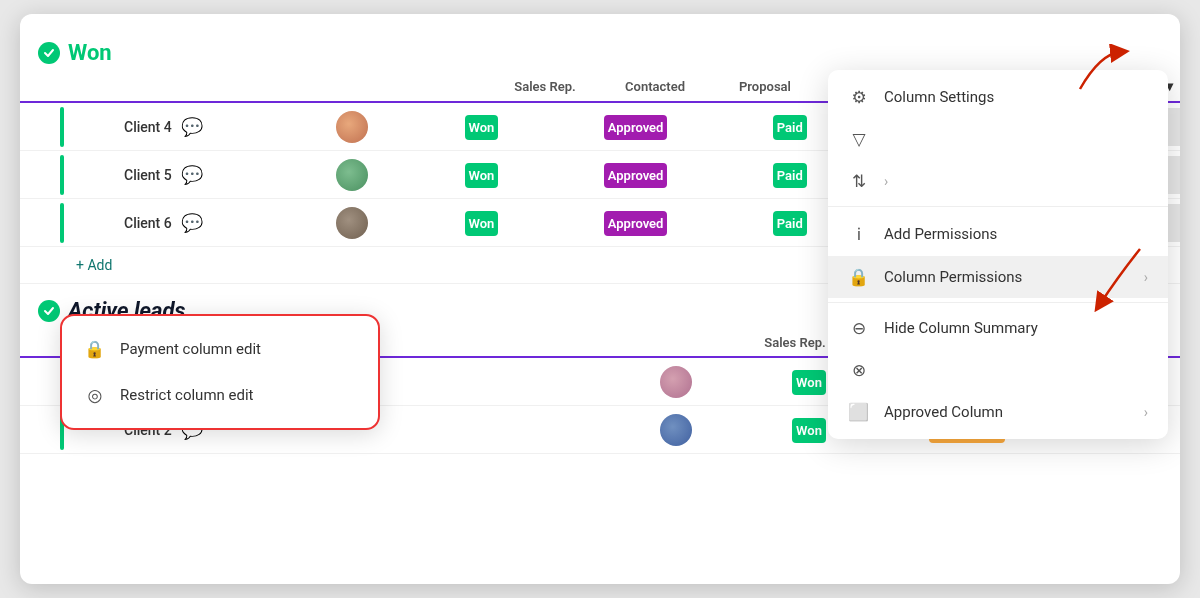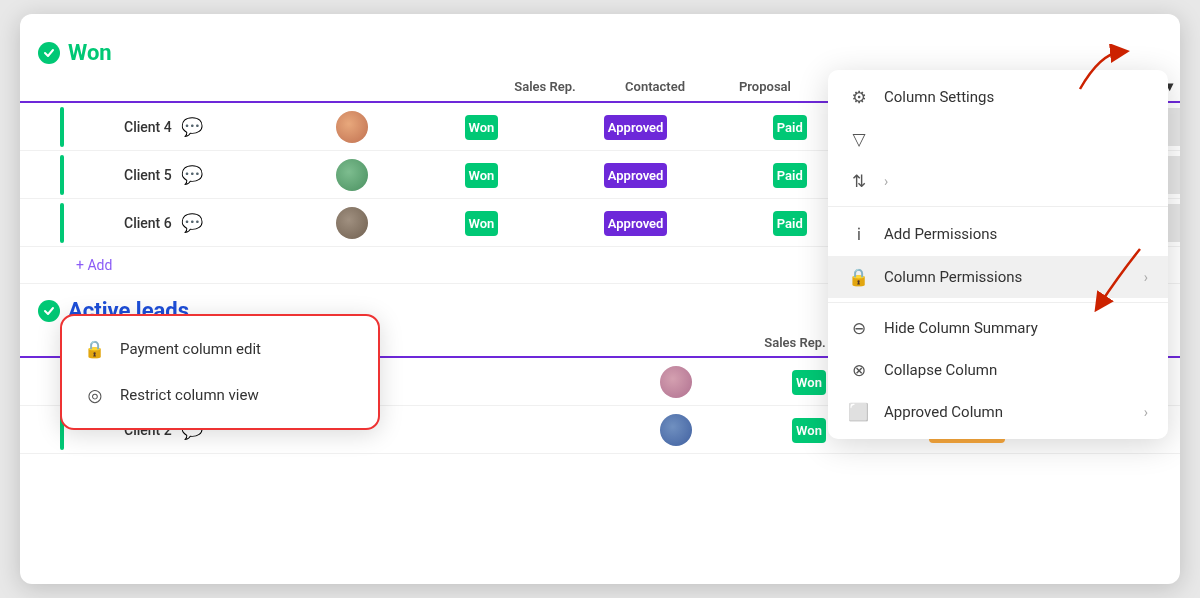--- a/index.html
+++ b/index.html
@@ -118,31 +118,31 @@
     .status-badge {
       width: 110px;
       text-align: center;
       padding: 5px 4px;
       border-radius: 4px;
       font-size: 13px;
       font-weight: 600;
       color: #fff;
     }
     .badge-won { background: #00c875; }
-    .badge-approved { background: #6d28d9; }
+    .badge-approved { background: #a21caf; }
     .badge-paid { background: #00c875; }
     .badge-negotiation { background: #fdab3d; }
     .badge-working { background: #fdab3d; }
 
     .add-row {
       display: flex;
       align-items: center;
       padding: 10px 0 10px 56px;
       font-size: 14px;
-      color: #8b5cf6;
+      color: #0f766e;
       cursor: pointer;
       border-bottom: 1px solid #f0f0f0;
     }
 
     
     .dropdown-menu {
       position: absolute;
       right: 12px;
       top: 56px;
       width: 340px;
@@ -211,21 +211,22 @@
       height: 70px;
       pointer-events: none;
       z-index: 300;
     }
 
     
     .active-leads-section {
       margin-top: 4px;
     }
     .active-leads-section .group-title {
-      color: #1d4ed8;
+      color: #0f172a;
+      font-style: italic;
     }
 
     
     .data-row .col-cell-val {
       width: 110px;
       text-align: center;
       padding: 4px;
     }
     .data-row .col-cell-val.progress { width: 120px; }
     .data-row .col-cell-val.deal-size { width: 130px; background: #e5e5e5; min-height: 38px; }
@@ -425,38 +426,37 @@
     <span class="menu-chevron">›</span>
   </div>
       <div class="menu-divider"></div>
       <div class="menu-item">
     <span class="menu-icon">⊖</span>
     <span class="menu-label">Hide Column Summary</span>
 
   </div>
       <div class="menu-item">
     <span class="menu-icon">⊗</span>
-    <span class="menu-label">Collapse Column</span>
 
   </div>
       <div class="menu-item">
     <span class="menu-icon">⬜</span>
     <span class="menu-label">Approved Column</span>
     <span class="menu-chevron">›</span>
   </div>
     </div>
 
   <div class="submenu-popup" id="submenu-popup">
       <div class="submenu-item">
     <span class="sub-icon">🔒</span>
     <span>Payment column edit</span>
   </div>
       <div class="submenu-item">
     <span class="sub-icon">◎</span>
-    <span>Restrict column view</span>
+    <span>Restrict column edit</span>
   </div>
     </div>
 
   <svg class="arrow-up-right" viewBox="0 0 60 50">
     <defs>
       <marker id="arrowhead1" markerWidth="8" markerHeight="8" refX="4" refY="4" orient="auto">
         <polygon points="0 0, 8 4, 0 8" fill="#cc2200"></polygon>
       </marker>
     </defs>
     <path d="M10,45 Q30,10 50,8" stroke="#cc2200" stroke-width="2.5" fill="none" marker-end="url(#arrowhead1)"></path>

